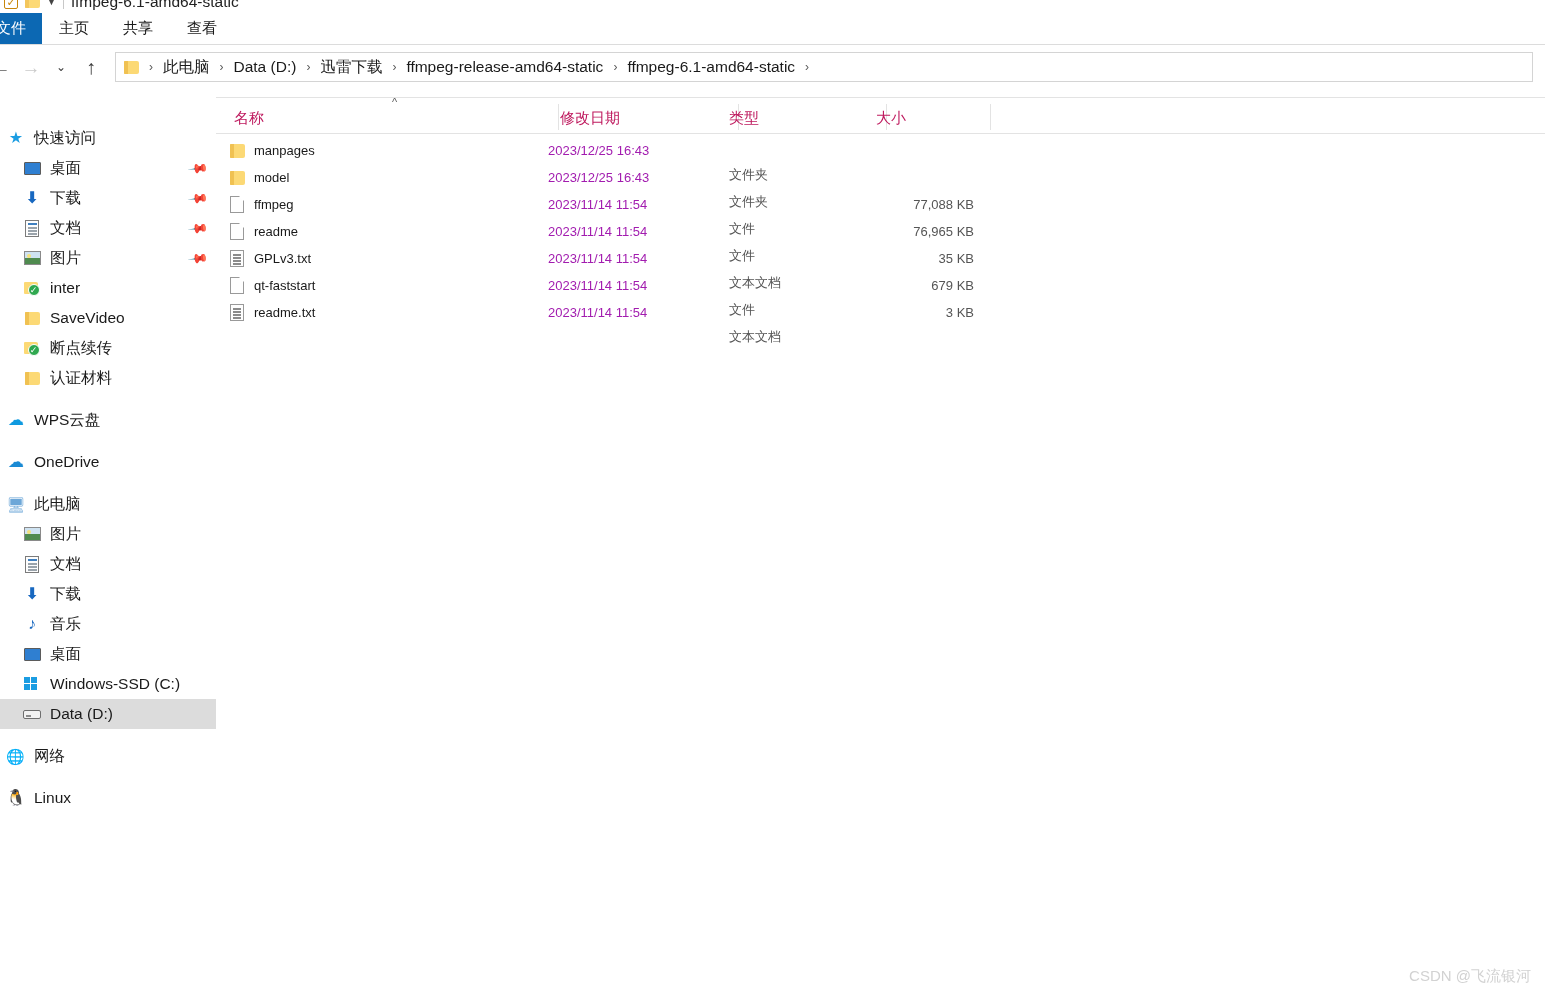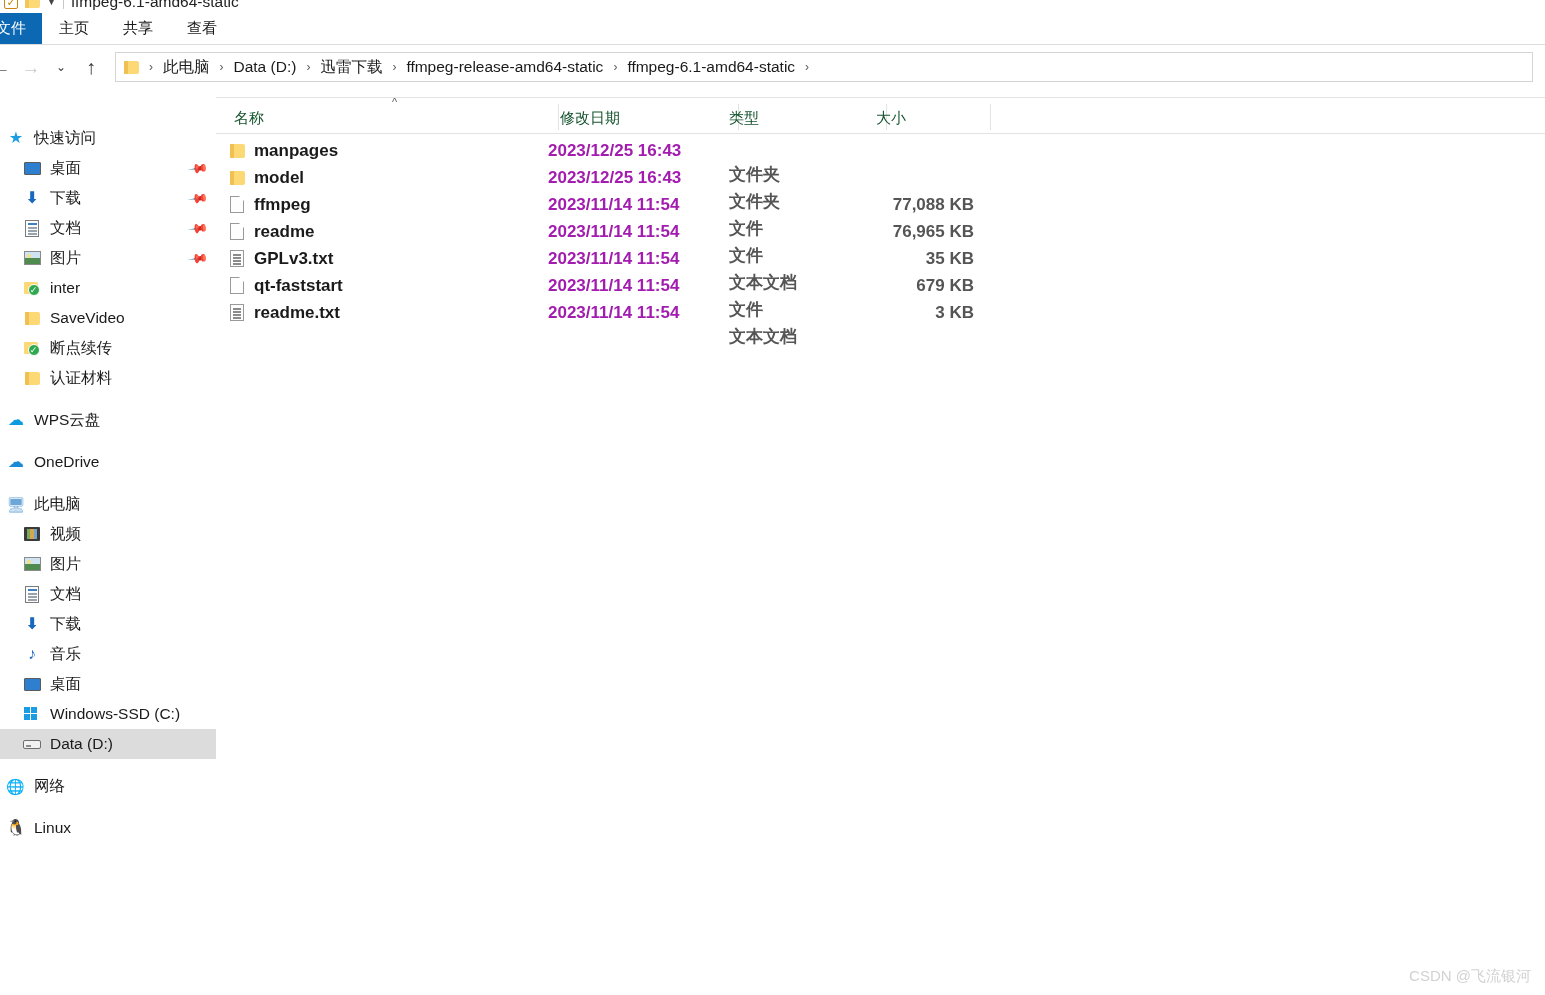--- a/index.html
+++ b/index.html
@@ -220,30 +220,30 @@
   }
   .col-headers {
     position: relative; height: 37px; border-bottom: 1px solid #e3e3e3;
     border-top: 1px solid #e3e3e3;
   }
   .sort-arrow {
     position: absolute; left: 176px; top: -1px; font-size: 11px; color: #5a5a5a;
     line-height: 1;
   }
   .ch {
-    position: absolute; top: 11px; font-size: 15px; color: #14532d;
+    position: absolute; top: 11px; font-size: 15px; color: #be185d;
     white-space: nowrap;
   }
   .ch-div {
     position: absolute; top: 6px; width: 1px; height: 26px; background: #e3e3e3;
   }
 
   .rows { position: relative; padding-top: 4px; }
   .row {
-    height: 27px; position: relative; font-size: 17px; color: #1a1a1a; font-weight: bold;
+    height: 27px; position: relative; font-size: 13px; color: #1a1a1a;
   }
   .cell { position: absolute; top: 4px; white-space: nowrap; line-height: 18px; }
   .c-name { left: 38px; }
   .c-date { left: 332px; color: #a21caf; }
   .c-type { left: 513px; color: #555; margin-top: 24px; }
   .c-size { left: 660px; width: 98px; text-align: right; color: #555; }
 
   .row-icon {
     position: absolute; left: 14px; top: 4px; width: 18px; height: 18px;
   }
@@ -406,26 +406,20 @@
       </div>
       <div class="side-spacer"></div>
       <div class="side-item lvl0">
         <div class="si-icon">
           <span class="ic-pc">🖥</span>
         </div>
         <span class="label">此电脑</span>
       </div>
       <div class="side-item lvl1">
         <div class="si-icon">
-          <div class="ic-video"></div>
-        </div>
-        <span class="label">视频</span>
-      </div>
-      <div class="side-item lvl1">
-        <div class="si-icon">
           <div class="ic-pic"></div>
         </div>
         <span class="label">图片</span>
       </div>
       <div class="side-item lvl1">
         <div class="si-icon">
           <div class="ic-doc"></div>
         </div>
         <span class="label">文档</span>
       </div>

